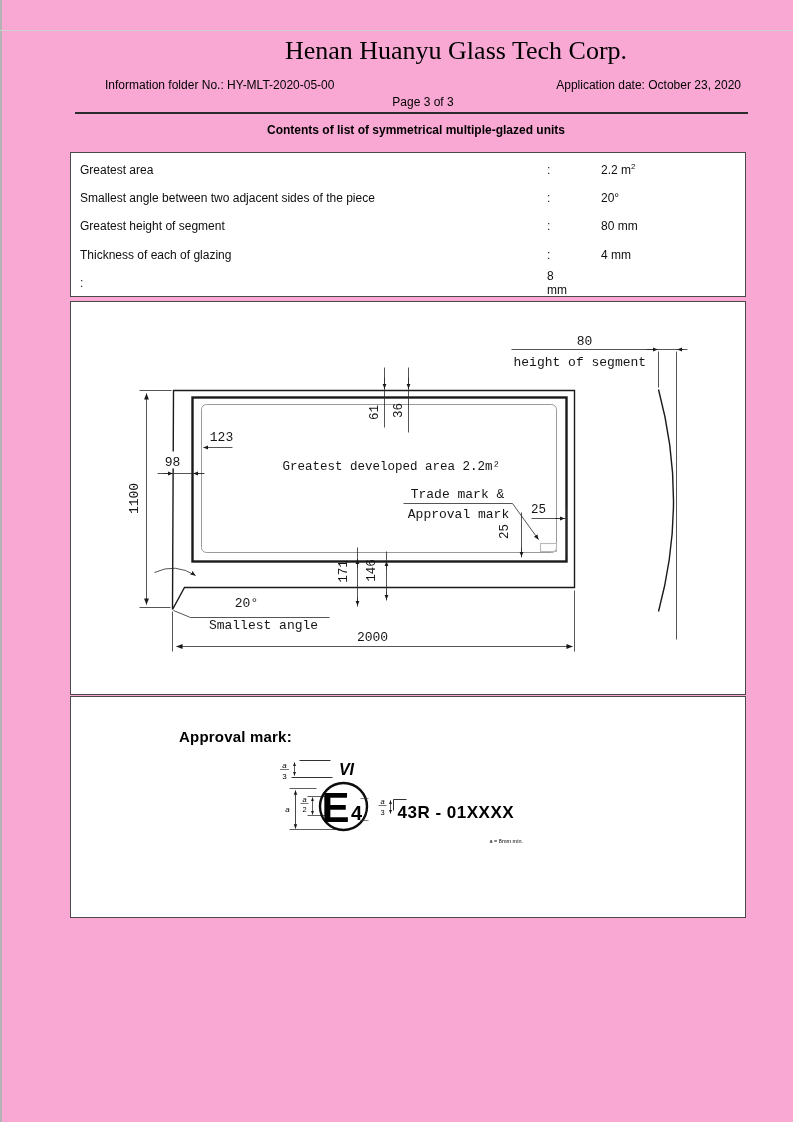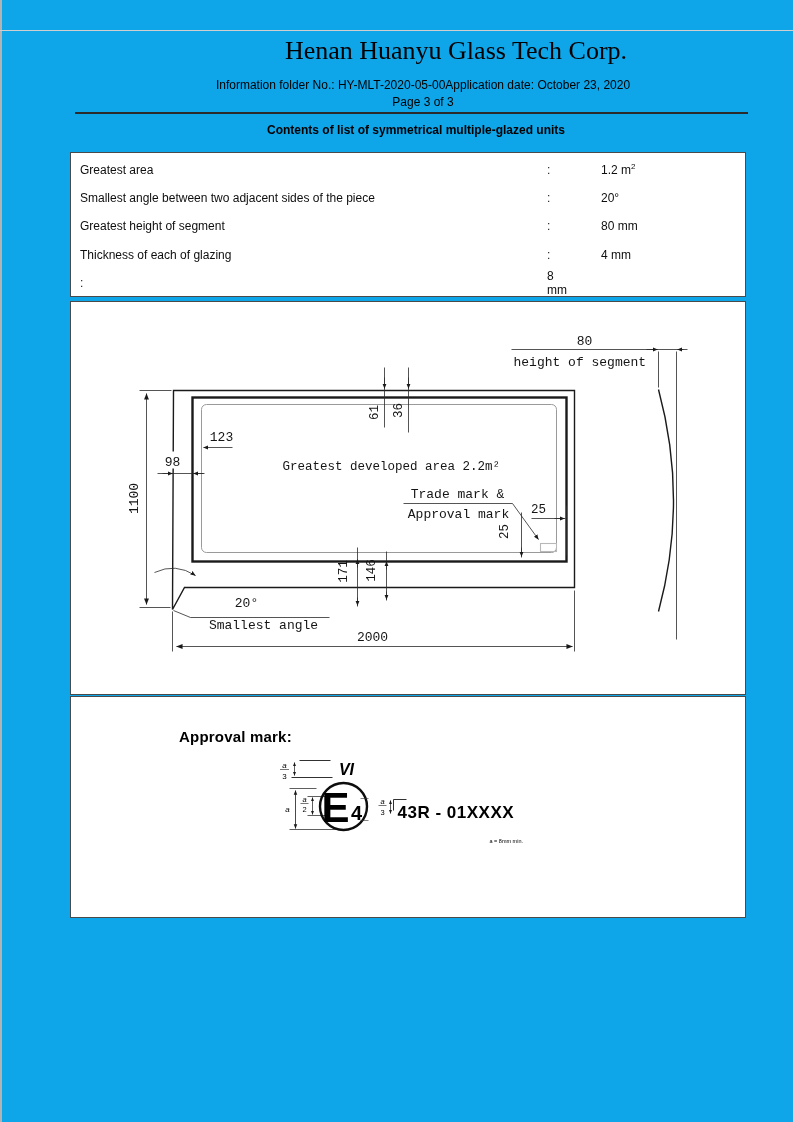--- a/index.html
+++ b/index.html
@@ -1,24 +1,24 @@
 <!DOCTYPE html>
 <html><head>
 <meta charset="utf-8">
 <style>
   html,body{margin:0;padding:0;background:#fff;}
-  .page{position:relative;width:793px;height:1122px;background:#0ea5e9;overflow:hidden;
+  .page{position:relative;width:793px;height:1122px;background:#f9a8d4;overflow:hidden;
         font-family:"Liberation Sans",sans-serif;color:#111;}
   .edge-left{position:absolute;left:0;top:0;width:2px;height:1122px;background:#b3b3b3;}
   .edge-top{position:absolute;left:0;top:30px;width:793px;height:1px;background:#cfcfcf;}
 
   .company{position:absolute;left:118px;top:36px;width:676px;text-align:center;
            font-family:"Liberation Serif",serif;font-size:26px;color:#000;}
   .inforow{position:absolute;left:105px;top:78px;width:636px;display:flex;
-           justify-content:center;font-size:12px;color:#000;}
+           justify-content:space-between;font-size:12px;color:#000;}
   .pagenum{position:absolute;left:105px;top:95px;width:636px;text-align:center;font-size:12px;color:#000;}
   .hrule{position:absolute;left:75px;top:112px;width:673px;height:0;border-top:2px solid #2b2b2b;}
   .sectitle{position:absolute;left:70px;top:123px;width:692px;text-align:center;
             font-size:12px;font-weight:bold;color:#000;}
 
   .box{position:absolute;border:1.5px solid #4a4a4a;background:#fff;box-sizing:border-box;}
   .box-table{left:70px;top:152px;width:676px;height:145px;padding-top:3px;}
   .box-drawing{left:70px;top:301px;width:676px;height:394px;}
   .box-approval{left:70px;top:696px;width:676px;height:222px;}
 
@@ -51,21 +51,21 @@
     <span>Application date: October 23, 2020</span>
   </div>
   <div class="pagenum">Page 3 of 3</div>
   <div class="hrule"></div>
   <div class="sectitle">Contents of list of symmetrical multiple-glazed units</div>
 
   <div class="box box-table">
     <div class="srow">
       <span>Greatest area</span>
       <span class="colon">:</span>
-      <span><span>1.2 m</span><sup>2</sup></span>
+      <span><span>2.2 m</span><sup>2</sup></span>
     </div>
     <div class="srow">
       <span>Smallest angle between two adjacent sides of the piece</span>
       <span class="colon">:</span>
       <span><span>20°</span><sup></sup></span>
     </div>
     <div class="srow">
       <span>Greatest height of segment</span>
       <span class="colon">:</span>
       <span><span>80 mm</span><sup></sup></span>

